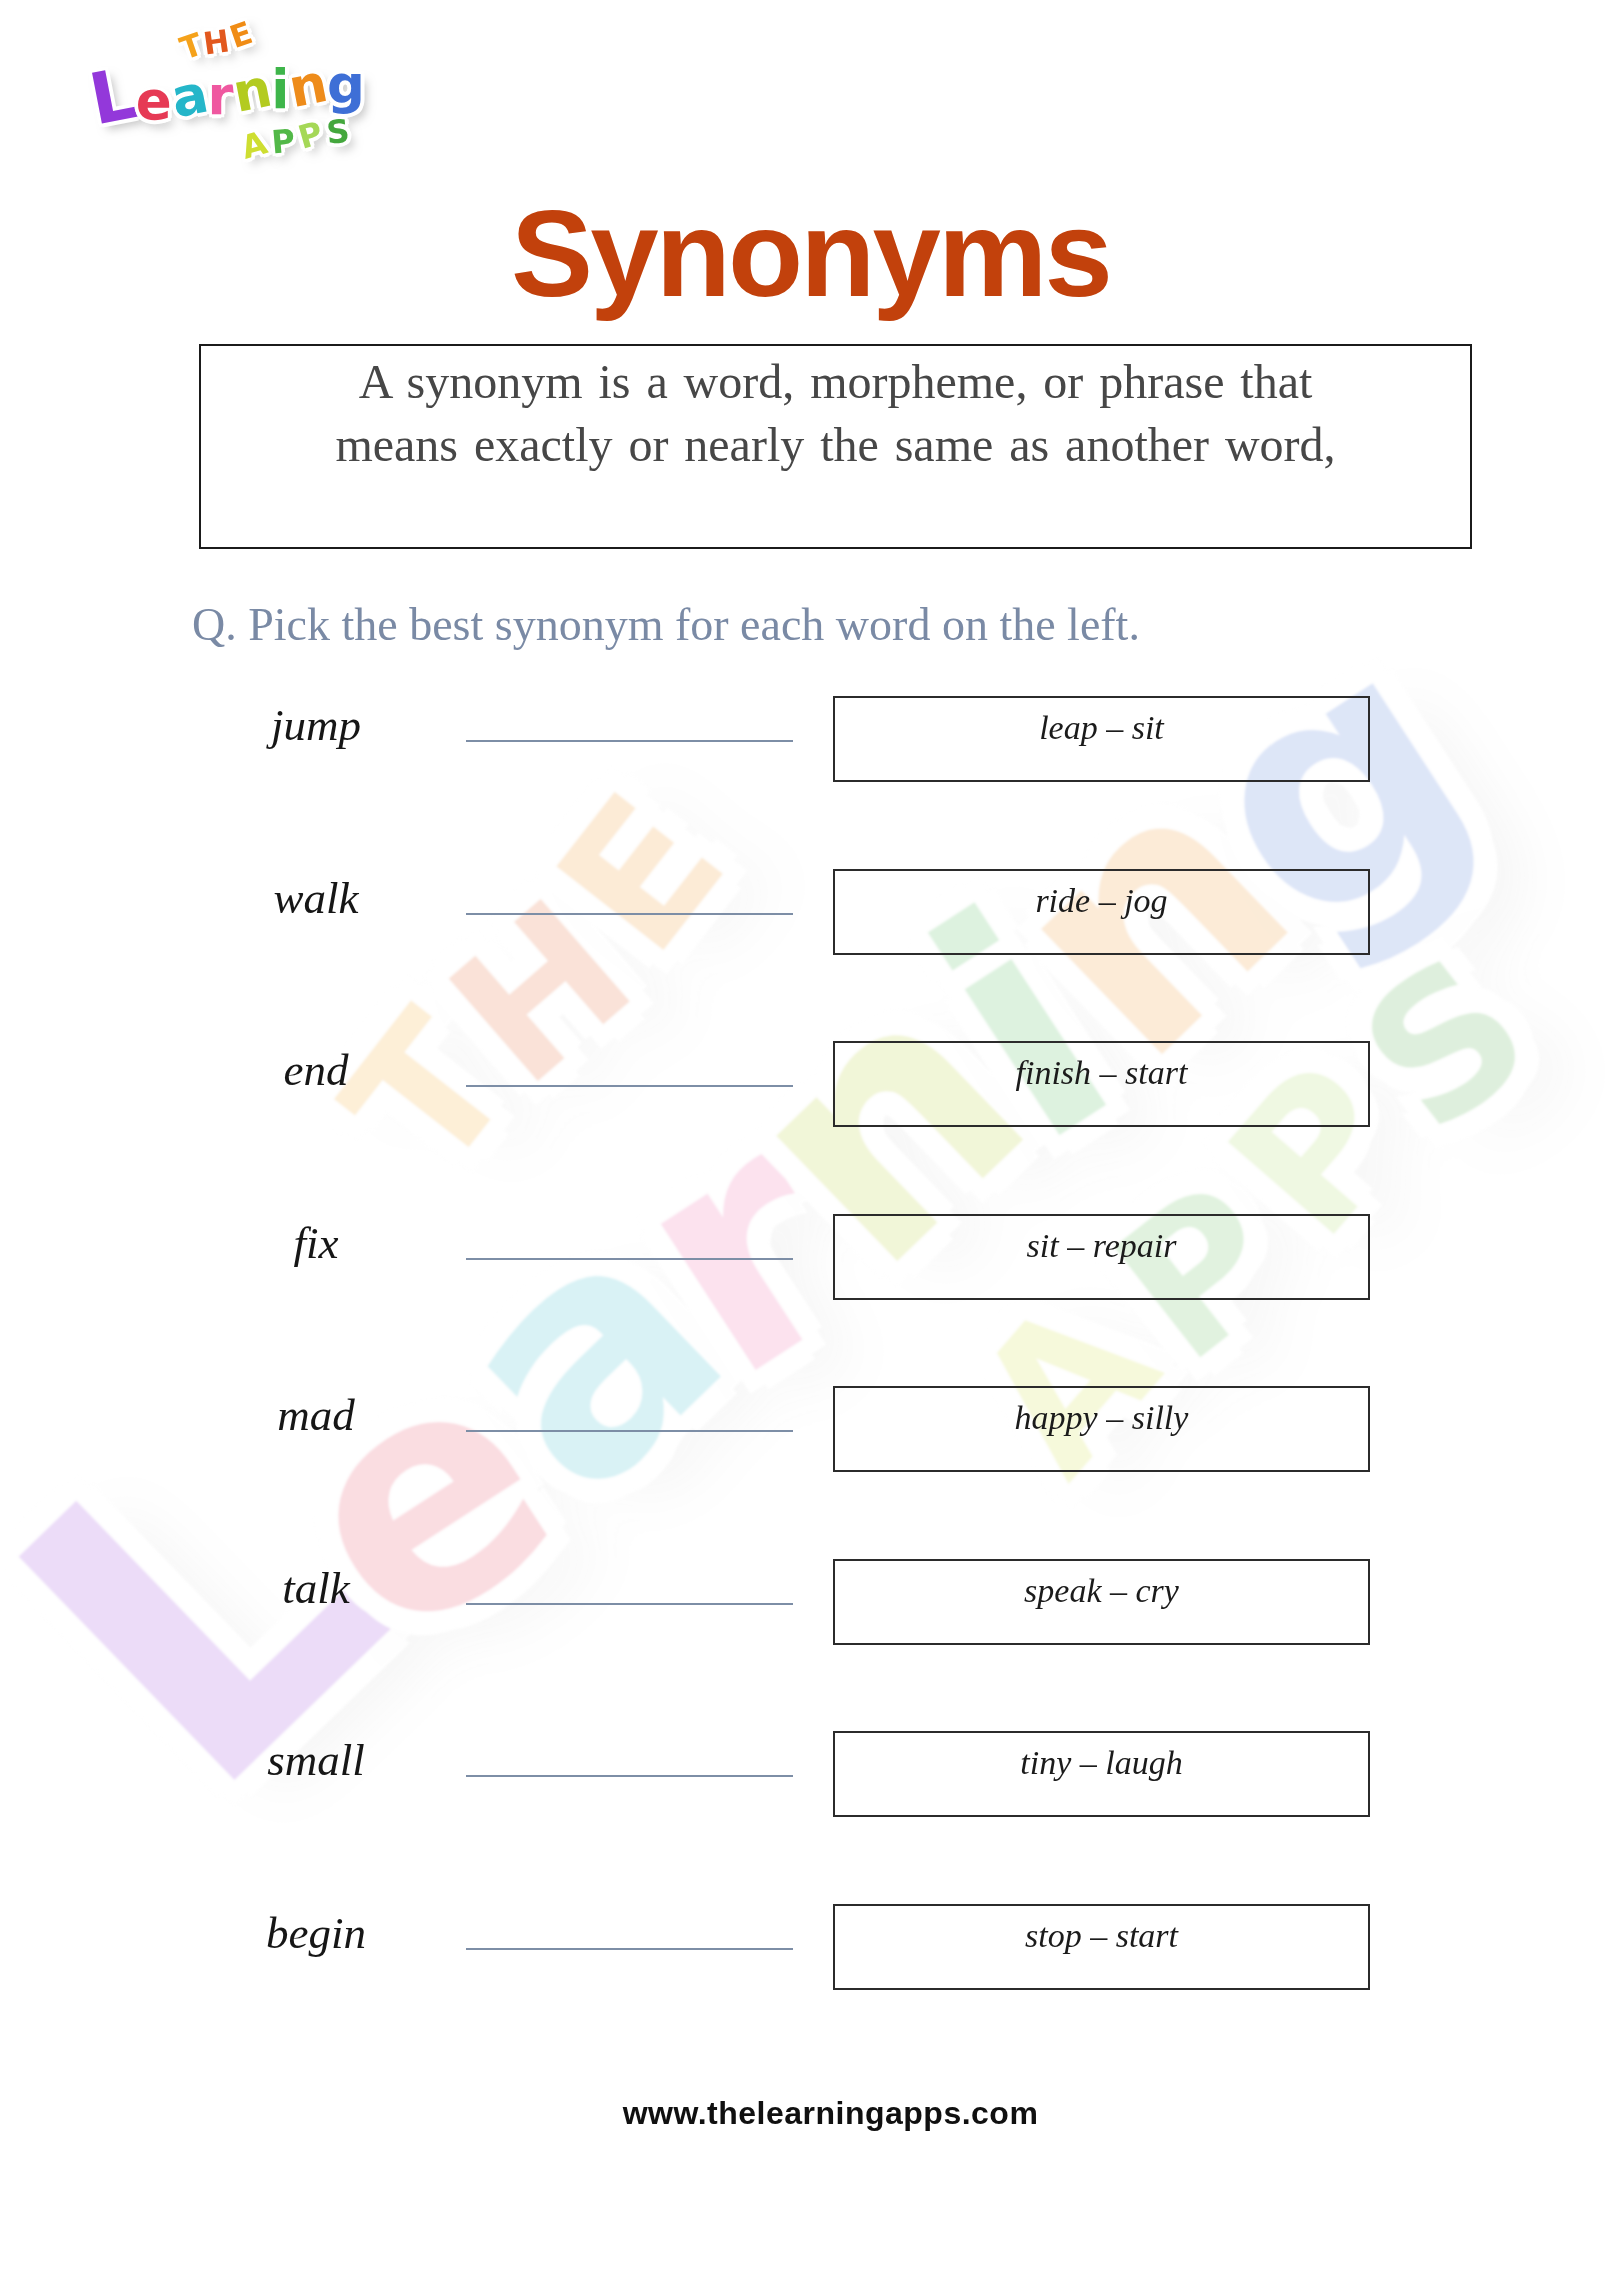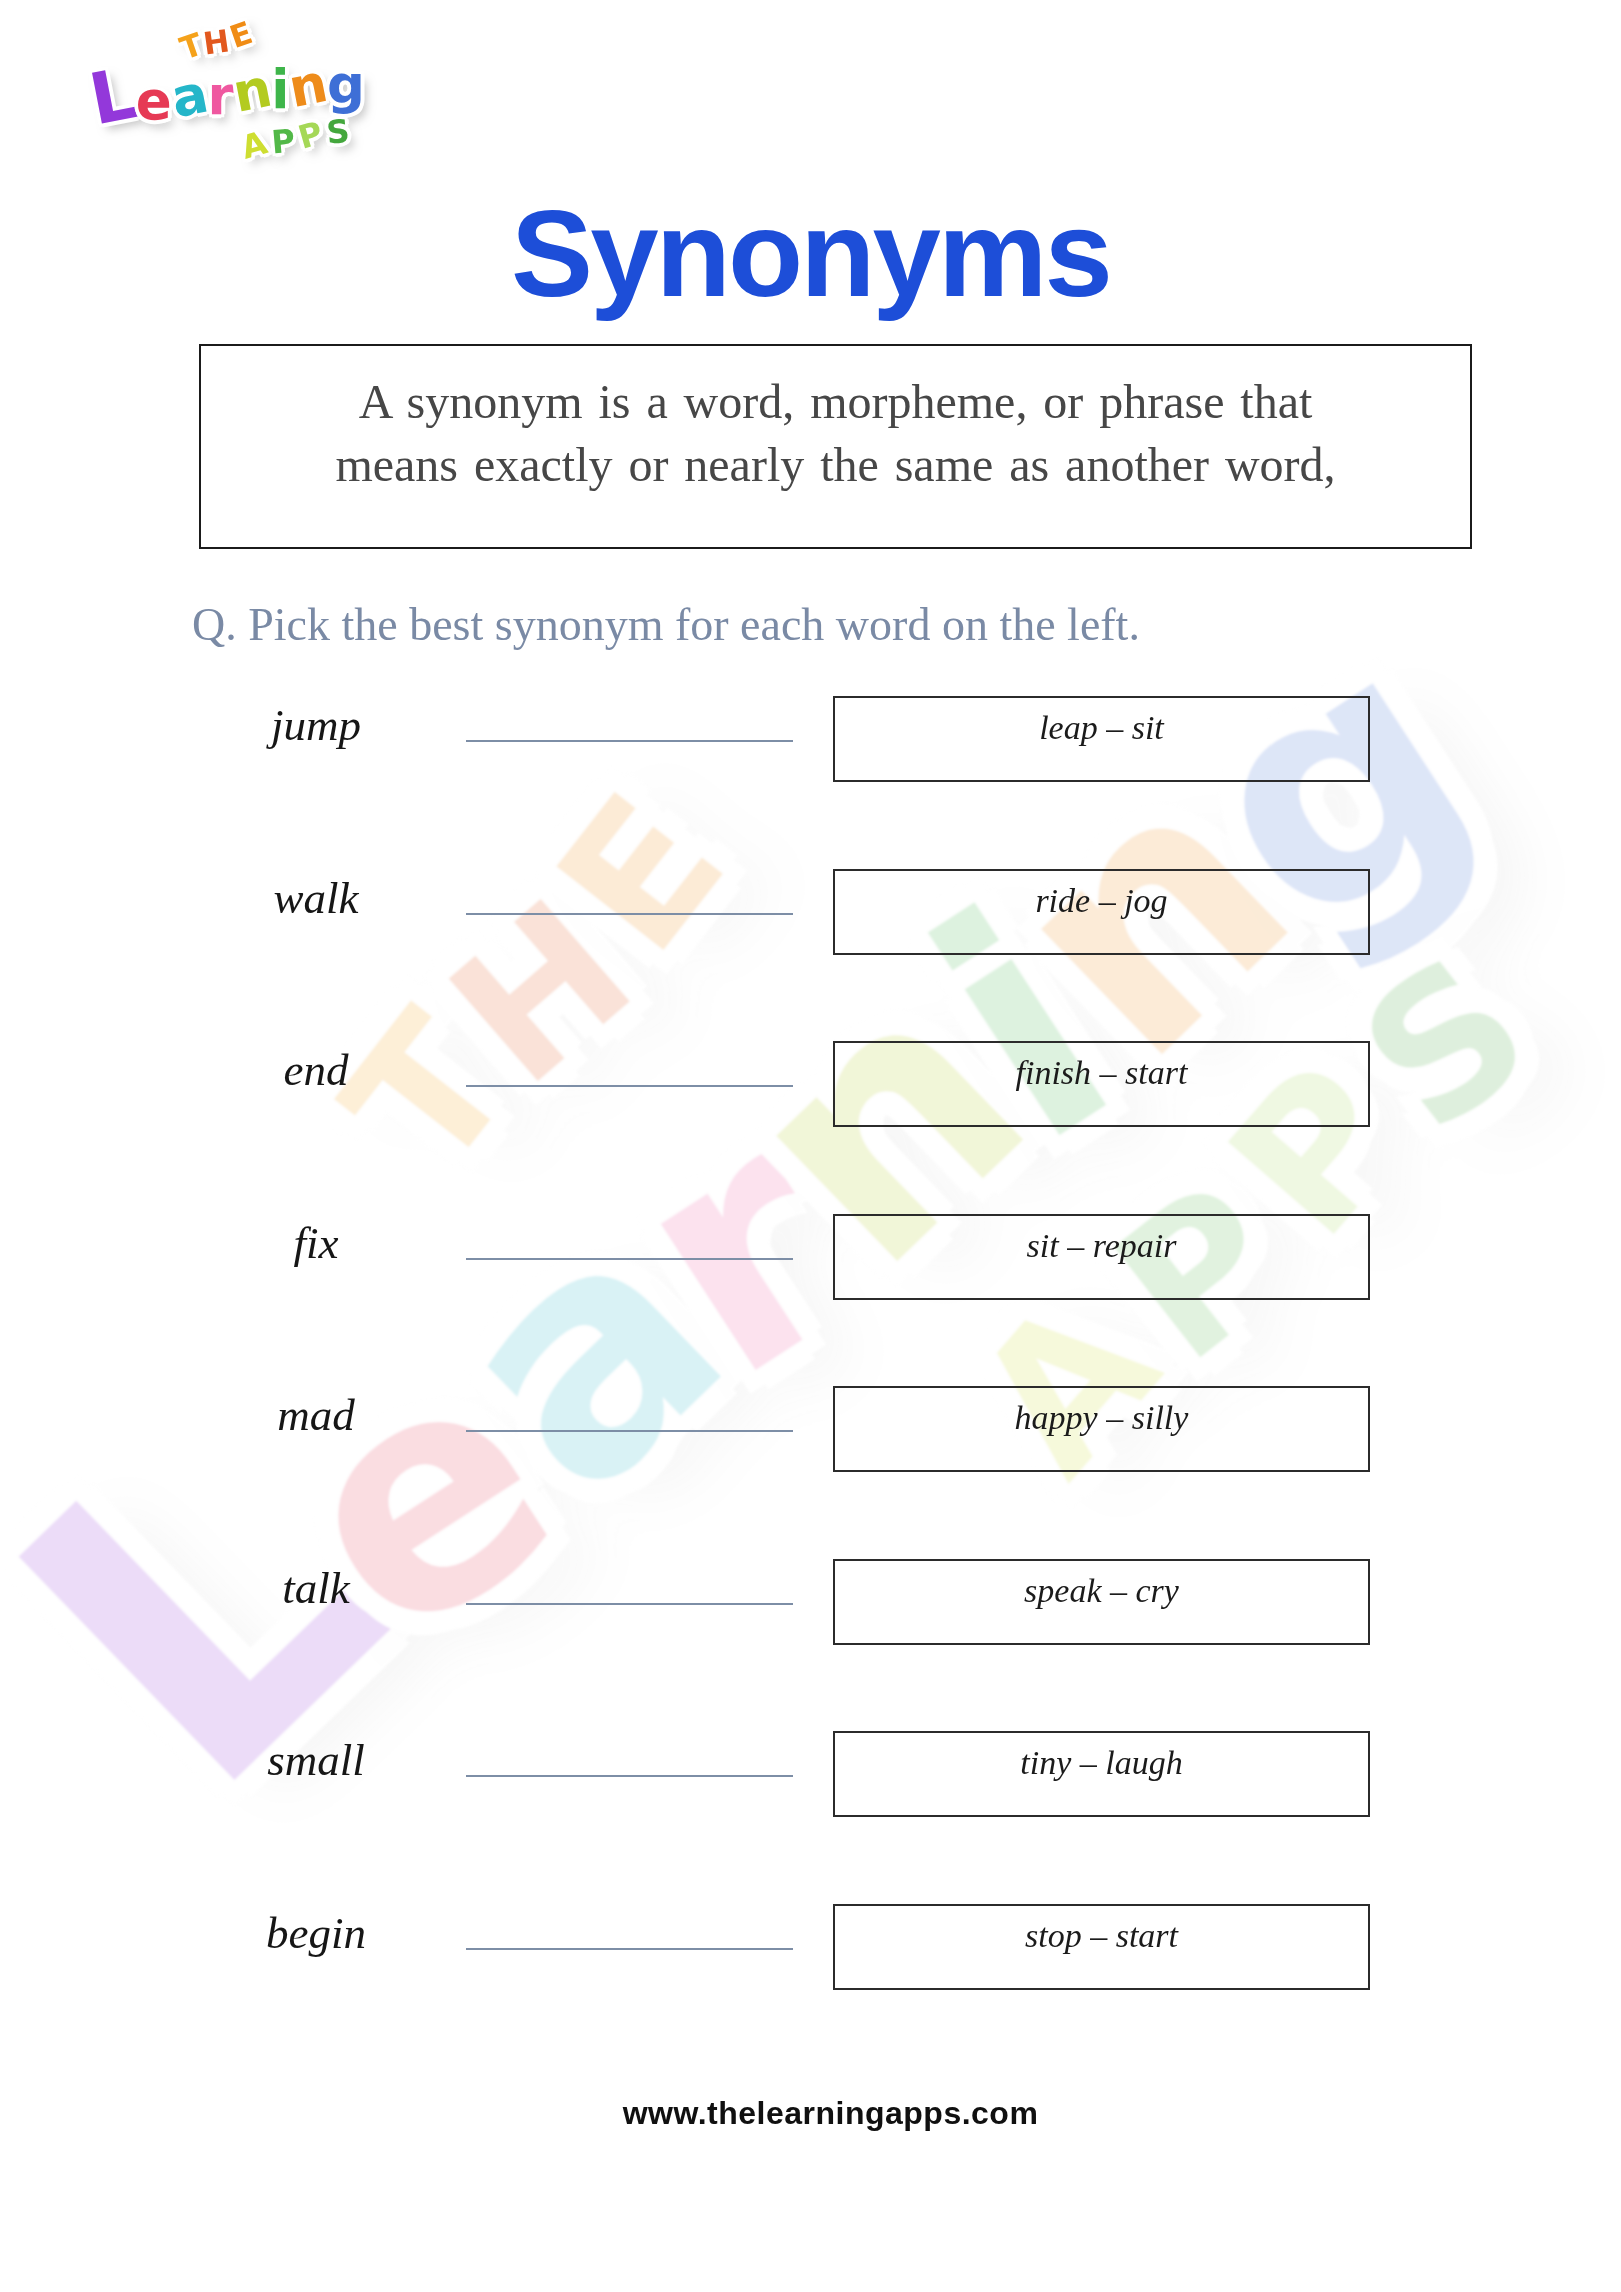--- a/index.html
+++ b/index.html
@@ -24,25 +24,25 @@
   .brand{position:absolute;left:86px;top:19.6px;z-index:3;}
 
   .watermark{position:absolute;left:-127px;top:765px;width:1764px;height:745px;
              transform:rotate(-33deg);opacity:0.17;filter:blur(1px);
              z-index:0;pointer-events:none;}
   .watermark .logo{transform:scale(6);transform-origin:0 0;}
 
   
   .title{position:absolute;left:0;top:192px;width:100%;margin:0;text-align:center;z-index:1;
          font-family:"Liberation Sans",sans-serif;font-weight:bold;
-         font-size:123px;line-height:1;letter-spacing:-2.9px;color:#1d4ed8;}
+         font-size:123px;line-height:1;letter-spacing:-2.9px;color:#c2410c;}
 
   .def-box{position:absolute;left:199px;top:344px;width:1273px;height:205px;z-index:1;
            box-sizing:border-box;border:2px solid var(--definition-border,#1b1b1b);
-           text-align:center;padding-top:24px;background:transparent;}
+           text-align:center;padding-top:4px;background:transparent;}
   .def-line{font-size:48px;line-height:63px;word-spacing:3.9px;
             color:var(--definition-text,#474747);}
 
   .question{position:absolute;left:192px;top:596px;z-index:1;
             font-size:46px;line-height:57px;color:var(--question-text,#7a8aa5);}
 
   .rows{position:absolute;left:0;top:0;width:100%;height:100%;z-index:1;font-style:italic;}
   .row{position:absolute;left:0;width:100%;height:173px;}
   .row-word{position:absolute;left:218px;width:196px;top:59px;height:55px;line-height:55px;
             text-align:center;font-size:45px;color:var(--body-text,#161616);}

